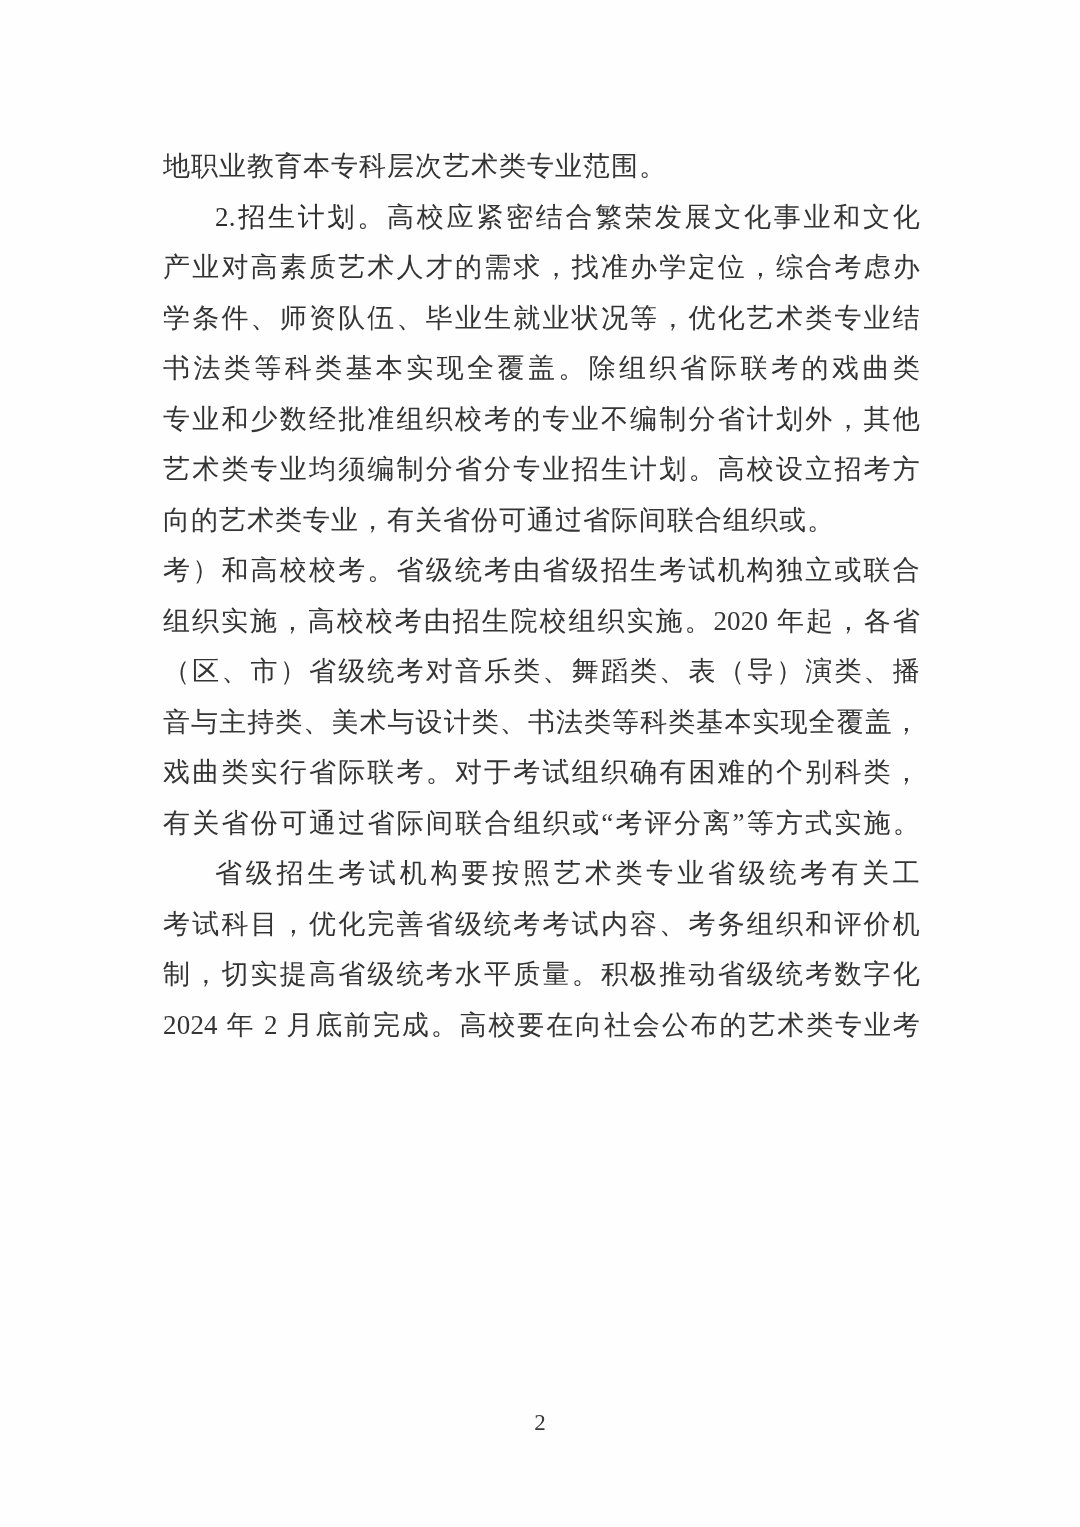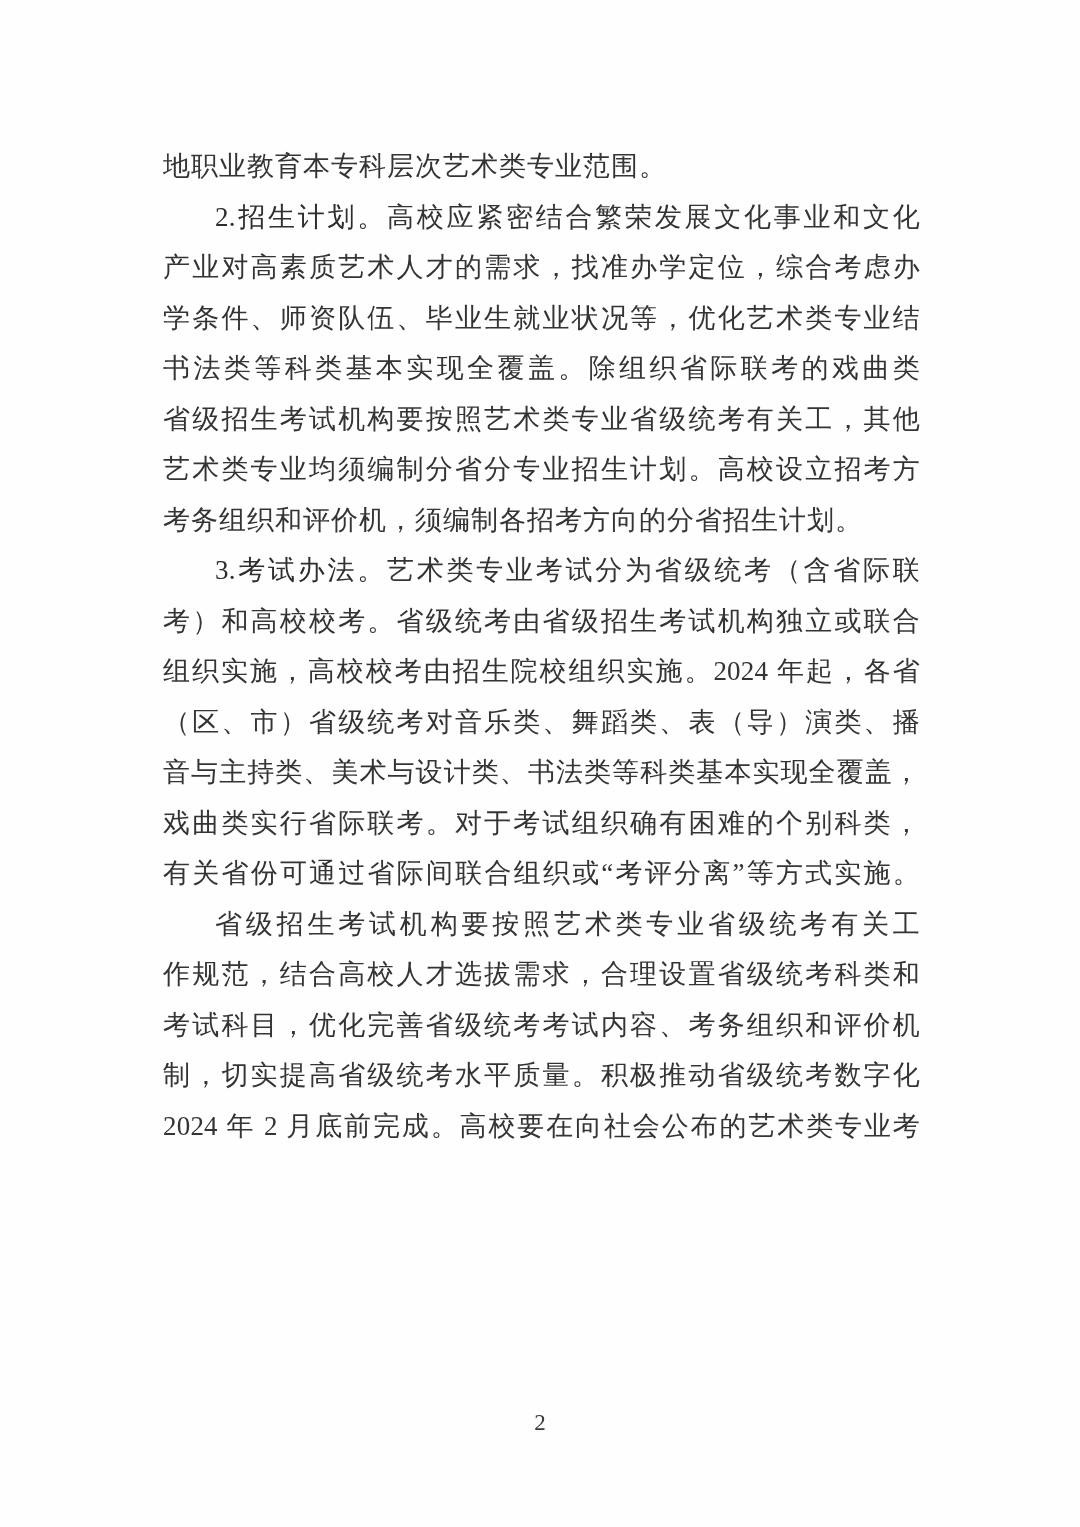--- a/index.html
+++ b/index.html
@@ -68,38 +68,36 @@
 
     <div class="para">
       <div class="line flush"><span>地职业教育本专科层次艺术类专业范围。</span></div>
     </div>
 
     <div class="para">
       <div class="line indent"><span class="item-heading">2.招生计划。</span><span>高校应紧密结合繁荣发展文化事业和文化</span></div>
       <div class="line"><span>产业对高素质艺术人才的需求，找准办学定位，综合考虑办</span></div>
       <div class="line"><span>学条件、师资队伍、毕业生就业状况等，优化艺术类专业结</span></div>
       <div class="line"><span>书法类等科类基本实现全覆盖。除组织省际联考的戏曲类</span></div>
-      <div class="line"><span>省级招生考试机构要按照艺术类专业省级统考有关工，其他</span></div>
+      <div class="line"><span>专业和少数经批准组织校考的专业不编制分省计划外，其他</span></div>
       <div class="line"><span>艺术类专业均须编制分省分专业招生计划。高校设立招考方</span></div>
-      <div class="line flush"><span>考务组织和评价机，须编制各招考方向的分省招生计划。</span></div>
+      <div class="line flush"><span>向的艺术类专业，有关省份可通过省际间联合组织或。</span></div>
     </div>
 
     <div class="para">
-      <div class="line indent"><span class="item-heading">3.考试办法。</span><span>艺术类专业考试分为省级统考（含省际联</span></div>
       <div class="line"><span>考）和高校校考。省级统考由省级招生考试机构独立或联合</span></div>
-      <div class="line"><span>组织实施，高校校考由招生院校组织实施。2024 年起，各省</span></div>
+      <div class="line"><span>组织实施，高校校考由招生院校组织实施。2020 年起，各省</span></div>
       <div class="line"><span>（区、市）省级统考对音乐类、舞蹈类、表（导）演类、播</span></div>
       <div class="line"><span>音与主持类、美术与设计类、书法类等科类基本实现全覆盖，</span></div>
       <div class="line"><span>戏曲类实行省际联考。对于考试组织确有困难的个别科类，</span></div>
       <div class="line"><span>有关省份可通过省际间联合组织或“考评分离”等方式实施。</span></div>
     </div>
 
     <div class="para">
       <div class="line indent"><span>省级招生考试机构要按照艺术类专业省级统考有关工</span></div>
-      <div class="line"><span>作规范，结合高校人才选拔需求，合理设置省级统考科类和</span></div>
       <div class="line"><span>考试科目，优化完善省级统考考试内容、考务组织和评价机</span></div>
       <div class="line"><span>制，切实提高省级统考水平质量。积极推动省级统考数字化</span></div>
       <div class="line"><span>2024 年 2 月底前完成。高校要在向社会公布的艺术类专业考</span></div>
     </div>
 
   </div>
 
   <div class="page-number">2</div>
 </div>
 

